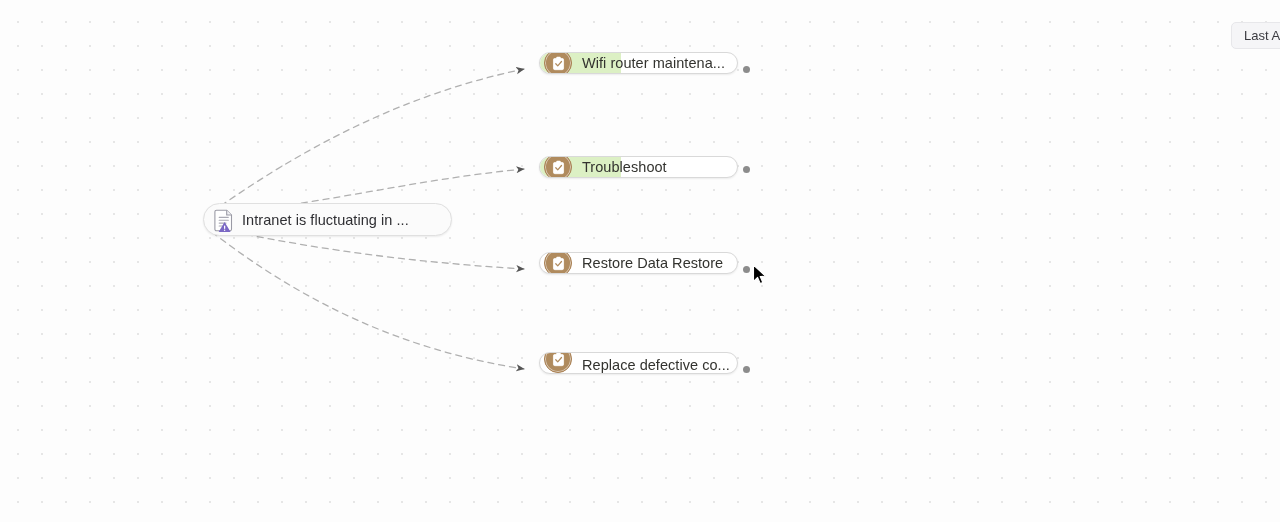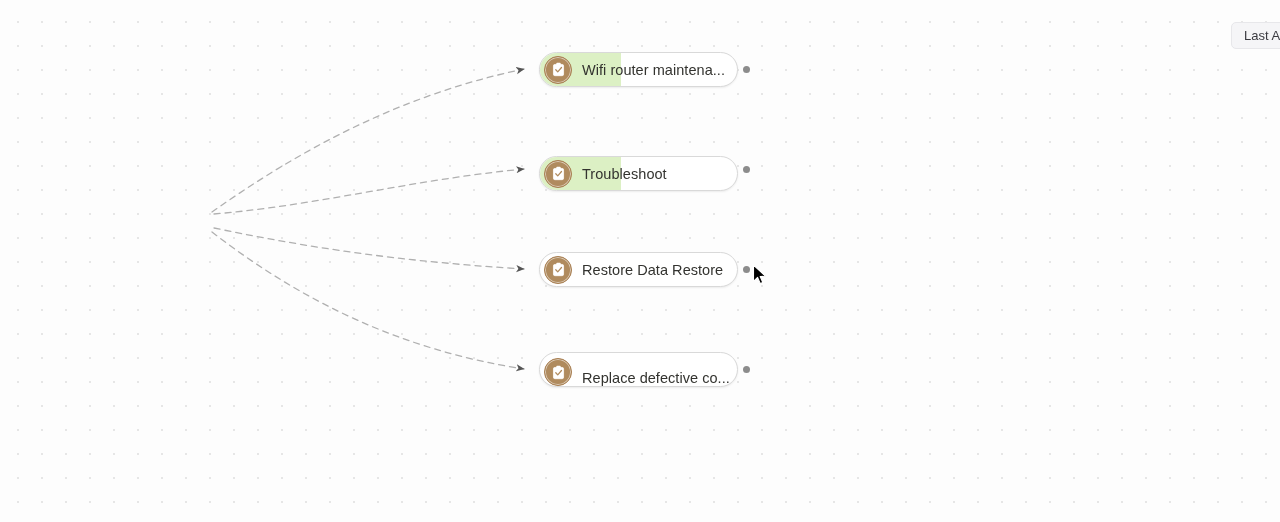--- a/index.html
+++ b/index.html
@@ -67,21 +67,21 @@
     font-size: 14.5px;
     color: #2f2f33;
     white-space: nowrap;
     letter-spacing: 0.05px;
   }
 
   
   .task-node {
     left: 539px;
     width: 199px;
-    height: 35px;
+    height: 22px;
     border-color: #d9d9d9;
     background: #ffffff;
   }
   .task-node .progress-fill {
     position: absolute;
     left: 0; top: 0; bottom: 0;
     background: #dcf0c4;
     z-index: 0;
   }
   .task-node .task-icon {
@@ -157,20 +157,41 @@
       </marker>
     </defs>
     <g id="edge-paths" fill="none" stroke="#b0b0b0" stroke-width="1.3" stroke-dasharray="6 5" stroke-linecap="round">
         <path d="M 212 212 C 300 150, 400 95, 524 69" marker-end="url(#arrowhead)"></path>
         <path d="M 214 214 C 320 205, 410 180, 524 169" marker-end="url(#arrowhead)"></path>
         <path d="M 214 228 C 320 250, 410 262, 524 269" marker-end="url(#arrowhead)"></path>
         <path d="M 212 232 C 300 300, 400 350, 524 369" marker-end="url(#arrowhead)"></path>
       </g>
   </svg>
 
+  <div class="node source-node">
+    <span class="src-icon">
+      <svg width="28" height="28" viewBox="0 0 28 28">
+        <path d="M6.5 4.2 h10.2 l4.8 4.8 v14.2 a1.6 1.6 0 0 1 -1.6 1.6 h-13.4
+                 a1.6 1.6 0 0 1 -1.6 -1.6 v-17.4 a1.6 1.6 0 0 1 1.6 -1.6 z" fill="#ffffff" stroke="#9a9aa5" stroke-width="1.1"></path>
+        <path d="M16.7 4.2 v4.8 h4.8" fill="#f2f2f5" stroke="#9a9aa5" stroke-width="1.1"></path>
+        <g stroke="#aaaab4" stroke-width="1.15" stroke-linecap="round">
+          <line x1="9.2" y1="11.3" x2="18.3" y2="11.3"></line>
+          <line x1="9.2" y1="14.2" x2="18.3" y2="14.2"></line>
+          <line x1="9.2" y1="17.1" x2="16.0" y2="17.1"></line>
+          <line x1="9.2" y1="20.0" x2="14.2" y2="20.0"></line>
+        </g>
+        <path d="M14.6 16.1 L20.6 26.0 H8.6 Z" fill="#7b68c4"></path>
+        <g fill="#ffffff">
+          <rect x="14.0" y="19.4" width="1.25" height="3.5" rx="0.6"></rect>
+          <circle cx="14.62" cy="24.25" r="0.72"></circle>
+        </g>
+      </svg>
+    </span>
+    <span class="src-label">Intranet is fluctuating in ...</span>
+  </div>
 
   <div id="task-nodes-container">
       <div class="node task-node" style="top: 52px;">
         <div class="progress-fill" style="width: 81px; background: rgb(220, 240, 196);"></div>
         <span class="task-icon" style="background: rgb(176, 139, 94);">
           <svg width="15" height="15" viewBox="0 0 16 16">
             <rect x="2.6" y="2.6" width="10.8" height="12.0" rx="1.5" fill="#ffffff" stroke="#ffffff" stroke-width="0.8"></rect>
             <rect x="5.6" y="0.9" width="4.8" height="2.8" rx="1.0" fill="#ffffff"></rect>
             <path d="M5.1 8.3 L7.2 10.5 L11.2 5.9" fill="none" stroke="#b08b5e" stroke-width="1.35" stroke-linecap="round" stroke-linejoin="round"></path>
           </svg>

